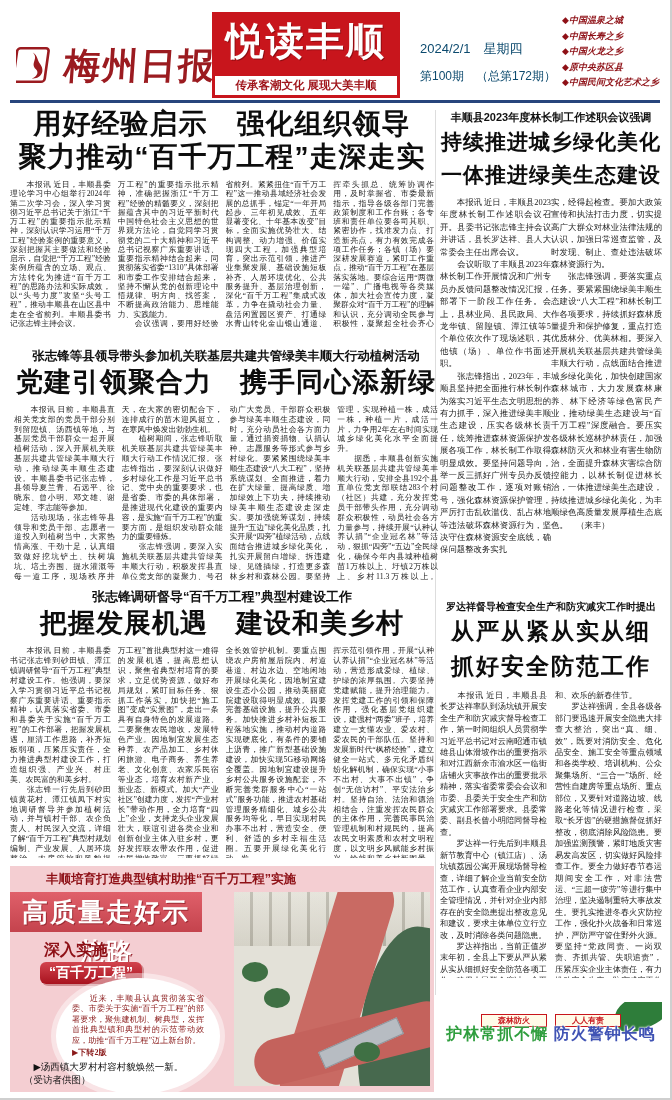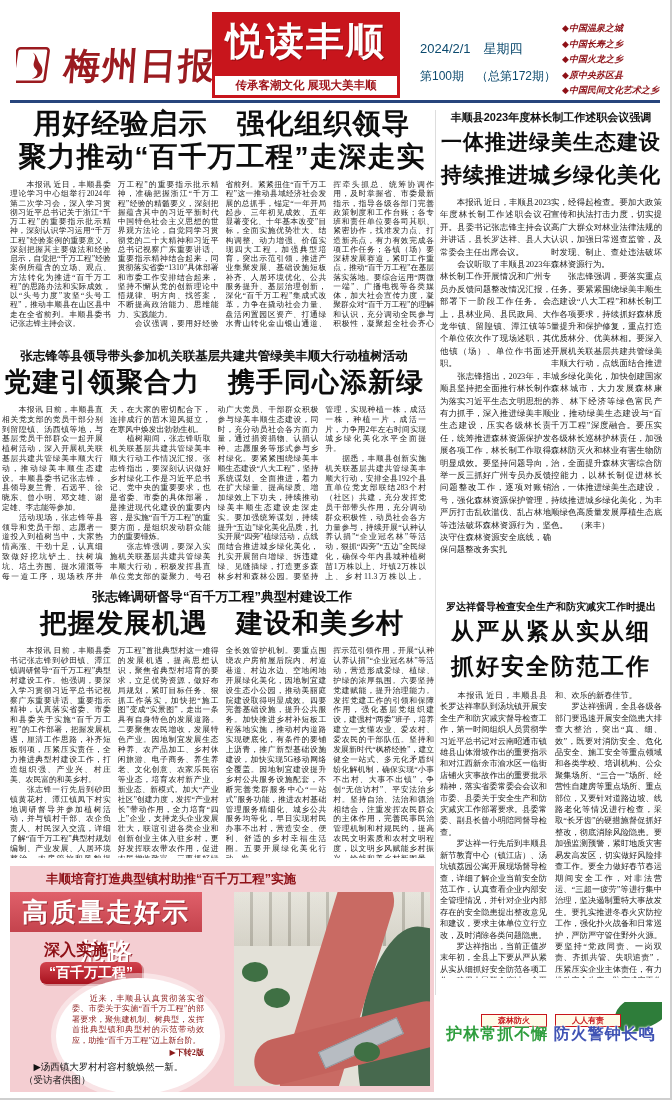--- a/index.html
+++ b/index.html
@@ -11,35 +11,35 @@
   .masthead-text{font-size:36px;font-weight:bold;color:#9b1b20;transform:skewX(-4deg);letter-spacing:2px;}
   .supp-box{position:absolute;left:212px;top:12px;width:188px;height:86px;background:#c8151c;box-sizing:border-box;}
   .supp-title{color:#fff;font-family:"Liberation Sans",sans-serif;font-weight:900;font-size:38px;
               text-align:center;line-height:58px;letter-spacing:2px;text-shadow:1px 1px 0 #8e0d12;}
   .supp-slogan{position:absolute;left:3px;right:3px;bottom:3px;height:19px;background:#fff;
                color:#a0161c;font-size:11.5px;font-weight:bold;text-align:center;line-height:19px;
                font-family:"Liberation Sans",sans-serif;}
   .dateline{position:absolute;left:420px;top:40px;font-size:13px;color:#0c4a6e;
             font-family:"Liberation Sans",sans-serif;}
   .dateline .row2{margin-top:10px;font-size:12px;}
-  .honors{position:absolute;left:562px;top:21px;color:#8e1016;font-size:9px;font-weight:bold;
+  .honors{position:absolute;left:562px;top:13px;color:#8e1016;font-size:9px;font-weight:bold;
           line-height:15.5px;font-style:italic;}
   .rule{position:absolute;left:10px;right:10px;top:100px;height:3px;background:#27457c;}
   .vdivider{position:absolute;left:435px;top:110px;width:1px;height:885px;background:#ddd;}
   
   .kicker{font-weight:bold;text-align:center;font-family:"Liberation Sans",sans-serif;}
   .headline{font-family:"Liberation Sans",sans-serif;font-weight:900;text-align:center;color:#0d0d0d;}
   .cols{display:flex;}
   .col{flex:1;text-align:justify;white-space:pre-line;overflow:hidden;color:#1c1c1c;}
   #a1{position:absolute;left:10px;top:107px;width:424px;}
   #a1 .kicker{font-size:13px;line-height:18px;}
   #a1 .headline{font-size:28px;line-height:33px;letter-spacing:1px;}
   #a1 .cols{margin-top:7px;height:148px;gap:7px;}
   #a1 .col{font-size:7.8px;line-height:9.25px;}
-  #a2{position:absolute;left:2px;top:348px;width:424px;}
+  #a2{position:absolute;left:14px;top:348px;width:424px;}
   #a2 .kicker{font-size:12.5px;line-height:16px;}
   #a2 .headline{font-size:27px;line-height:36px;letter-spacing:1px;}
   #a2 .cols{margin-top:5px;height:176px;gap:7px;}
   #a2 .col{font-size:7.8px;line-height:9.8px;}
   #a3{position:absolute;left:10px;top:589px;width:424px;}
   #a3 .kicker{font-size:13px;line-height:16px;}
   #a3 .headline{font-size:27px;line-height:36px;letter-spacing:1px;}
   #a3 .cols{margin-top:5px;height:212px;gap:7px;}
   #a3 .col{font-size:7.8px;line-height:9.9px;}
   #a4{position:absolute;left:440px;top:110px;width:222px;}
@@ -63,21 +63,21 @@
                   font-family:"Liberation Sans",sans-serif;text-shadow:1px 1px 0 #9c2a32;}
   .feature-badge{position:absolute;top:74px;left:30px;font-family:"Liberation Sans",sans-serif;}
   .badge-small{color:#8e1016;font-size:16px;font-weight:bold;margin-left:4px;}
   .badge-ribbon{display:inline-block;background:linear-gradient(#d2444e,#a8121e);color:#fff;
                 font-size:14px;font-weight:900;padding:2px 9px;margin-top:1px;
                 box-shadow:2px 2px 0 rgba(140,20,25,.35);border-radius:6px;}
   .feature-circle{position:absolute;top:112px;left:46px;width:132px;height:84px;background:#fff;
                   border-radius:50%;padding:16px 16px;box-sizing:content-box;color:#8a1a1a;
                   font-size:8.1px;line-height:10.4px;text-align:justify;
                   box-shadow:0 0 0 5px rgba(255,255,255,.45);}
-  .feature-jump{font-weight:bold;text-align:right;margin-top:2px;}
+  .feature-jump{font-weight:bold;margin-top:2px;}
   .feature-caption{position:absolute;bottom:5px;left:14px;width:200px;font-size:9.5px;
                    line-height:13px;color:#111;}
   .feature-photo{position:absolute;top:26px;right:4px;width:196px;height:194px;overflow:hidden;
                  background:linear-gradient(#d9d8d2 0 52px,#e3e1d8 52px);}
   .fp-buildings{position:absolute;top:0;left:0;right:0;height:54px;
                 background:repeating-linear-gradient(90deg,#f6f5f1 0 16px,#cfcdc6 16px 19px),
                            linear-gradient(#efeee9,#dddbd3);background-blend-mode:multiply;}
   .fp-river{position:absolute;top:34px;right:-26px;width:96px;height:210px;background:#47694e;
             border-radius:46% 40% 30% 50%;transform:rotate(9deg);}
   .fp-road{position:absolute;top:-24px;left:74px;width:58px;height:250px;background:#c96a63;
@@ -180,22 +180,22 @@
       <div class="col">　　本报讯 日前，丰顺县委书记张志锋到砂田镇、潭江镇调研督导“百千万工程”典型村建设工作。他强调，要深入学习贯彻习近平总书记视察广东重要讲话、重要指示精神，认真落实省委、市委和县委关于实施“百千万工程”的工作部署，把握发展机遇，厘清工作思路，补齐短板弱项，压紧压实责任，全力推进典型村建设工作，打造组织强、产业兴、村庄美、农民富的和美乡村。
 　　张志锋一行先后到砂田镇黄花村、潭江镇凤下村实地调研督导并参加植树活动，并与镇村干部、农企负责人、村民深入交流，详细了解“百千万工程”典型村规划编制、产业发展、人居环境整治、农房管控和风貌提升、绿美生态建设、乡村治理体系建设和动员社会力量参与情况。张志锋强调，各级各部门要抢抓纳入省“百千</div>
       <div class="col">万工程”首批典型村这一难得的发展机遇，提高思想认识，聚焦省典型村培育的要求，立足优势资源，做好布局规划，紧盯目标任务、狠抓工作落实，加快把“施工图”变成“实景图”，走出一条具有自身特色的发展道路。二要聚焦农民增收，发展特色产业。因地制宜发展生态种养、农产品加工、乡村休闲旅游、电子商务、养生养老、文化创意、农家乐民宿等业态，培育农村新产业、新业态、新模式。加大“产业社区”创建力度，发挥“产业村长”带动作用，全力培育“四上”企业，支持龙头企业发展壮大，联谊引进各类企业和创新创业主体入驻乡村，更好发挥联农带农作用，促进农民增收致富。三要抓好绿美生态建设，健</div>
       <div class="col">全长效管护机制。要重点围绕农户房前屋后院内、村道巷道、村边水边、空地闲地开展绿化美化，因地制宜建设生态小公园，推动美丽庭院建设取得明显成效。四要完善基础设施，提升公共服务。加快推进乡村补短板工程落地实施，推动村内道路实现硬底化，有条件的要铺上沥青，推广新型基础设施建设，加快实现5G移动网络全覆盖。因地制宜建设提升乡村公共服务设施配套，不断完善党群服务中心“一站式”服务功能，推进农村基础管理服务精细化、城乡公共服务均等化，早日实现村民办事不出村，营造安全、便利、舒适的乡村幸福生活圈。五要开展绿化美化行动，发</div>
       <div class="col">挥示范引领作用，开展“认种认养认捐”“企业冠名林”等活动，营造形成爱绿、植绿、护绿的浓厚氛围。六要坚持党建赋能，提升治理能力。发挥党建工作的引领和保障作用，强化基层党组织建设，建强村“两委”班子，培养建立一支懂农业、爱农村、爱农民的干部队伍。坚持和发展新时代“枫桥经验”，建立健全一站式、多元化矛盾纠纷化解机制，确保实现“小事不出村、大事不出镇”，争创“无信访村”、平安法治乡村。坚持自治、法治和德治相结合，注重发挥农民群众的主体作用，完善民事民治管理机制和村规民约，提高农民文明素质和农村文明程度，以文明乡风赋能乡村振兴、绘就和美乡村新图景。　（来丰）</div>
     </div>
   </div>
 
   <div id="a4">
     <div class="kicker">丰顺县2023年度林长制工作述职会议强调</div>
+    <div class="headline">持续推进城乡绿化美化</div>
     <div class="headline">一体推进绿美生态建设</div>
-    <div class="headline">持续推进城乡绿化美化</div>
     <div class="cols">
       <div class="col">　　本报讯 近日，丰顺县2023年度林长制工作述职会议召开。县委书记张志锋主持会议并讲话，县长罗达祥、县人大常委会主任出席会议。
 　　会议听取了丰顺县2023年林长制工作开展情况和广州专员办反馈问题整改情况汇报，部署下一阶段工作任务。会上，县林业局、县民政局、大龙华镇、留隍镇、潭江镇等5个单位依次作了现场述职，其他镇（场）、单位作书面述职。
 　　张志锋指出，2023年，丰顺县坚持把全面推行林长制作为落实习近平生态文明思想的有力抓手，深入推进绿美丰顺生态建设，压实各级林长责任，统筹推进森林资源保护发展各项工作，林长制工作取得明显成效。要坚持问题导向，举一反三抓好广州专员办反馈问题整改工作，逐项对账销号，强化森林资源保护管理，严厉打击乱砍滥伐、乱占林地等违法破坏森林资源行为，坚决守住森林资源安全底线，确保问题整改务实扎</div>
       <div class="col">实，经得起检查。要加大政策宣传和执法打击力度，切实提高广大群众对林业法律法规的认识，加强日常巡查监管，及时发现、制止、查处违法破坏森林资源行为。
 　　张志锋强调，要落实重点任务。要紧紧围绕绿美丰顺生态建设“八大工程”和林长制工作各项要求，持续抓好森林质量提升和保护修复，重点打造优质林分、优美林相。要深入开展机关联基层共建共管绿美丰顺大行动，点线面结合推进城乡绿化美化，加快创建国家森林城市，大力发展森林康养、林下经济等绿色富民产业，推动绿美生态建设与“百千万工程”深度融合。要压实各级林长巡林护林责任，加强森林防灭火和林业有害生物防治，全面提升森林灾害综合防控能力，以林长制促进林长治，一体推进绿美生态建设，持续推进城乡绿化美化，为丰顺绿色高质量发展厚植生态底色。　（来丰）</div>
     </div>
   </div>
 
   <div id="a5">

